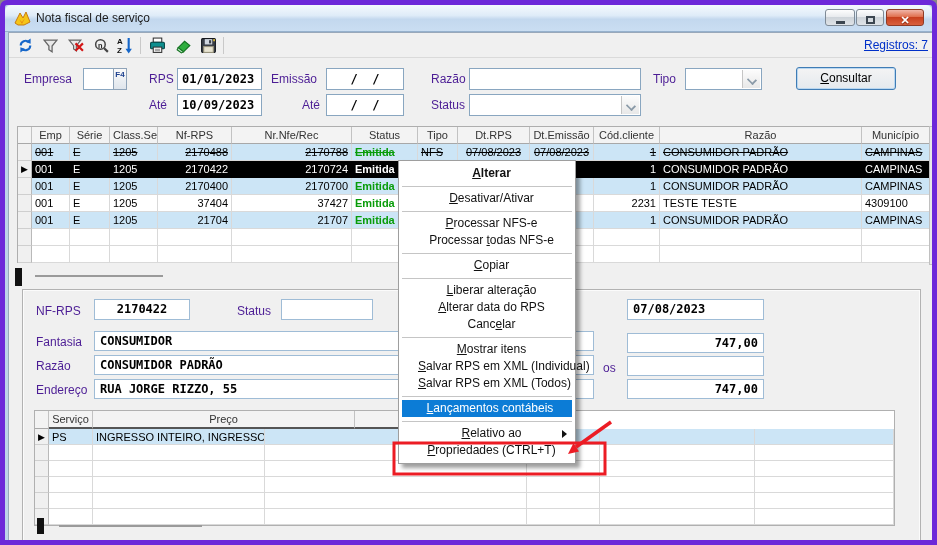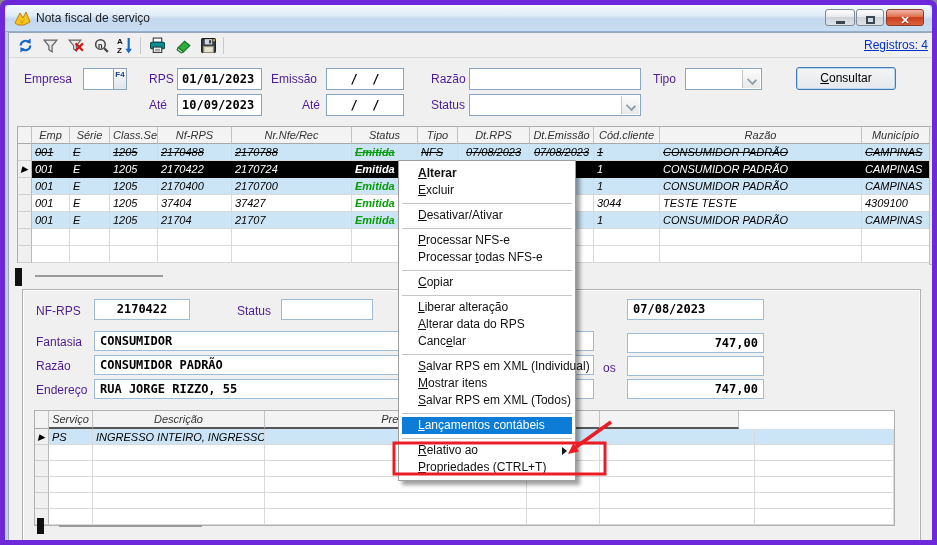--- a/index.html
+++ b/index.html
@@ -37,28 +37,28 @@
         border-left:1px solid #c5c5c5;}
   .combo-arrow:after{content:"";position:absolute;left:5px;top:6px;width:6px;height:6px;
         border-right:2px solid #8a9aa8;border-bottom:2px solid #8a9aa8;transform:rotate(45deg) scale(1,.8);}
   #f4btn{position:absolute;left:104px;top:35px;width:14px;height:22px;border:1px solid #8fa3b8;
         background:linear-gradient(#fafafa,#dfe5ec);font-size:8px;line-height:8px;font-weight:bold;
         color:#1c3f8e;text-align:center;padding-top:2px;word-break:break-all;font-family:"Liberation Sans",sans-serif;}
   #consultar{position:absolute;left:787px;top:34px;width:100px;height:23px;border:1px solid #3f7cb5;border-radius:3px;
         background:linear-gradient(#f4f4f4,#e4e9ee);box-shadow:0 0 0 1px #b9d7f0 inset;font-size:12px;
         text-align:center;line-height:21px;color:#000;cursor:pointer;}
   
-  .trow{display:flex;height:17px;font-style:italic;}
+  .trow{display:flex;height:17px;}
   .gut{width:14px;background:#f0f0f0;border-right:1px solid #b9b9b9;border-bottom:1px solid #cfcfcf;
        font-size:9px;line-height:16px;color:#000;text-align:center;flex:none;}
   .tc{flex:none;font-size:11px;line-height:16px;border-right:1px solid #d9d9d9;border-bottom:1px solid #d9d9d9;
       overflow:hidden;white-space:nowrap;padding:0 3px;}
   .th{background:#f3f3f3;border-right:1px solid #c2c2c2;border-bottom:1px solid #a8a8a8;
       text-align:center;color:#333;}
-  .al{text-align:left;} .ar{} .ac{text-align:center;}
+  .al{text-align:left;} .ar{text-align:right;} .ac{text-align:center;}
   .rowblue .tc{background:#cce5f6;}
   .rowwhite .tc{background:#fff;}
   .struck .tc{background:#cce5f6;text-decoration:line-through;}
   .selected .tc{background:#000;color:#fff;border-color:#000;}
   .green{color:#089c08;font-weight:bold;}
   .selected .greensel{color:#fff;font-weight:bold;}
   #results-grid{position:absolute;left:8px;top:93px;width:912px;border-left:1px solid #aeaeae;border-top:1px solid #aeaeae;background:#fff;}
   #vscroll{position:absolute;left:920px;top:93px;width:8px;height:139px;background:#e9e9e9;border:1px solid #c0c0c0;}
   .hscroll-thumb{position:absolute;background:#111;}
   .hscroll-line{position:absolute;height:2px;background:#9a9a9a;}
@@ -68,21 +68,21 @@
   .dbox{position:absolute;background:#fff;border:1px solid #9fbcd6;font-family:"DejaVu Sans Mono",monospace;
       font-weight:bold;font-size:12px;line-height:18px;color:#000;padding:0 5px;white-space:pre;overflow:hidden;}
   #items-grid{position:absolute;left:25px;top:377px;width:861px;border:1px solid #b0b0b0;background:#fff;}
   #items-grid .thead .tc{border-bottom:2px solid #555;}
   #items-grid .trow{height:16px;}
   #items-grid .thead{height:18px;}
   
   #context-menu{position:absolute;left:393px;top:155px;width:178px;background:#fff;border:1px solid #9e9e9e;
       box-shadow:4px 4px 4px rgba(0,0,0,.38);z-index:50;padding:4px 0;}
   .menu-item{height:17px;line-height:17px;font-size:12px;color:#111;padding:0 10px 0 19px;position:relative;
-      white-space:nowrap;cursor:default;}
+      white-space:nowrap;cursor:default;text-align:center;}
   .menu-item.bold{font-weight:bold;}
   .menu-item.hl{background:#0c7cd6;color:#fff;margin:0 3px;padding-left:16px;}
   .menu-sep{height:8px;position:relative;}
   .menu-sep:after{content:"";position:absolute;left:3px;right:3px;top:4px;height:1px;background:#c5c5c5;}
   .submenu-arrow{position:absolute;right:8px;top:5px;width:0;height:0;
       border-left:5px solid #111;border-top:4px solid transparent;border-bottom:4px solid transparent;}
   
   #annotation{position:absolute;left:0;top:0;width:937px;height:545px;z-index:60;pointer-events:none;}
 </style>
 </head>
@@ -156,21 +156,21 @@
       <div class="tbtn" style="left:189px">
         <svg viewBox="0 0 16 16">
           <rect x="1.5" y="1.5" width="13" height="13" rx="1" fill="#3a3f48" stroke="#15181d"></rect>
           <rect x="4.5" y="2" width="7" height="5" fill="#cfd6df"></rect>
           <rect x="8.5" y="3" width="2" height="3" fill="#3a3f48"></rect>
           <rect x="3.5" y="9" width="9" height="5.5" fill="#e8e4d2" stroke="#9a957e"></rect>
           <rect x="12.5" y="2" width="1.5" height="2" fill="#e9c53a"></rect>
         </svg>
       </div>
       <div class="tsep" style="left:214px"></div>
-      <a id="registros">Registros: 4</a>
+      <a id="registros">Registros: 7</a>
     </div>
 
     <div>
       <span class="lbl" style="left:15px;top:39px">Empresa</span>
       <div class="tbox" style="left:74px;top:35px;width:31px;height:22px"></div>
       <div id="f4btn">F4</div>
 
       <span class="lbl" style="left:140px;top:39px">RPS</span>
       <div class="tbox" style="left:168px;top:35px;width:85px;height:22px;line-height:21px">01/01/2023</div>
       <span class="lbl" style="left:140px;top:65px">Até</span>
@@ -263,21 +263,21 @@
           <div class="gut"></div>
           <div class="tc al" style="width:38px">001</div>
           <div class="tc al" style="width:40px">E</div>
           <div class="tc al" style="width:48px">1205</div>
           <div class="tc ar" style="width:74px">37404</div>
           <div class="tc ar" style="width:120px">37427</div>
           <div class="tc al green" style="width:66px">Emitida</div>
           <div class="tc al" style="width:40px"></div>
           <div class="tc ac" style="width:72px"></div>
           <div class="tc ac" style="width:64px"></div>
-          <div class="tc ar" style="width:66px">3044</div>
+          <div class="tc ar" style="width:66px">2231</div>
           <div class="tc al" style="width:202px">TESTE TESTE</div>
           <div class="tc al" style="width:68px">4309100</div>
         </div>
         <div class="trow rowblue">
           <div class="gut"></div>
           <div class="tc al" style="width:38px">001</div>
           <div class="tc al" style="width:40px">E</div>
           <div class="tc al" style="width:48px">1205</div>
           <div class="tc ar" style="width:74px">21704</div>
           <div class="tc ar" style="width:120px">21707</div>
@@ -341,21 +341,20 @@
     <div class="dbox" style="left:618px;top:323px;width:137px;height:20px"></div>
 
     <span class="lbl" style="left:27px;top:350px">Endereço</span>
     <div class="dbox" style="left:85px;top:346px;width:500px;height:20px">RUA JORGE RIZZO, 55</div>
     <div class="dbox ar" style="left:618px;top:346px;width:137px;height:20px;text-align:right">747,00</div>
 
     <div id="items-grid">
         <div class="trow thead">
           <div class="gut th"></div>
           <div class="tc th ac" style="width:44px;height:18px;line-height:17px">Serviço</div>
-          <div class="tc th ac" style="width:172px;height:18px;line-height:17px">Descrição</div>
           <div class="tc th ac" style="width:262px;height:18px;line-height:17px">Preço</div>
           <div class="tc th ar" style="width:73px;height:18px;line-height:17px">ento</div>
           <div class="tc th ac" style="width:139px;height:18px;line-height:17px"></div>
         </div>
         <div class="trow rowblue">
           <div class="gut">▶</div>
           <div class="tc al" style="width:44px">PS</div>
           <div class="tc al" style="width:172px">INGRESSO INTEIRO, INGRESSO MEIO E ING</div>
           <div class="tc al" style="width:262px"></div>
           <div class="tc al" style="width:73px"></div>
@@ -408,35 +407,34 @@
           <div class="tc" style="width:139px"></div>
         </div>
       </div>
     <div class="hscroll-thumb" style="left:28px;top:485px;width:7px;height:16px"></div>
     <div class="hscroll-line" style="left:50px;top:492px;width:143px"></div>
 
   </div>
 
   <div id="context-menu">
       <div class="menu-item bold"><u>A</u>lterar</div>
-      <div class="menu-item"><u>E</u>xcluir</div>
       <div class="menu-sep"></div>
       <div class="menu-item"><u>D</u>esativar/Ativar</div>
       <div class="menu-sep"></div>
       <div class="menu-item"><u>P</u>rocessar NFS-e</div>
       <div class="menu-item">Processar <u>t</u>odas NFS-e</div>
       <div class="menu-sep"></div>
       <div class="menu-item"><u>C</u>opiar</div>
       <div class="menu-sep"></div>
       <div class="menu-item"><u>L</u>iberar alteração</div>
       <div class="menu-item"><u>A</u>lterar data do RPS</div>
       <div class="menu-item">Canc<u>e</u>lar</div>
       <div class="menu-sep"></div>
+      <div class="menu-item"><u>M</u>ostrar itens</div>
       <div class="menu-item"><u>S</u>alvar RPS em XML (Individual)</div>
-      <div class="menu-item"><u>M</u>ostrar itens</div>
       <div class="menu-item"><u>S</u>alvar RPS em XML (Todos)</div>
       <div class="menu-sep"></div>
       <div class="menu-item hl"><u>L</u>ançamentos contábeis</div>
       <div class="menu-sep"></div>
       <div class="menu-item"><u>R</u>elativo ao<span class="submenu-arrow"></span></div>
       <div class="menu-item"><u>P</u>ropriedades (CTRL+T)</div>
     </div>
 
   <svg id="annotation">
     <rect x="389" y="438" width="211" height="31" fill="none" stroke="#ec1c24" stroke-width="3"></rect>

